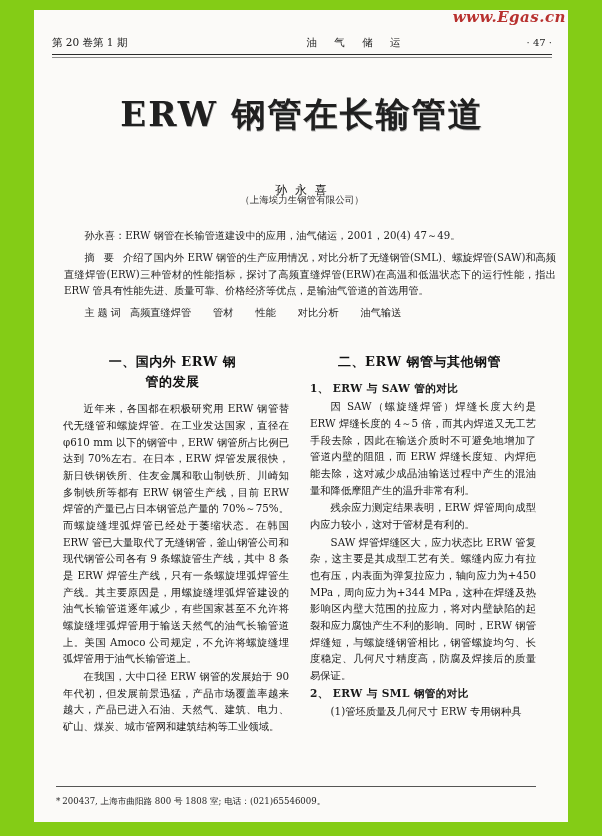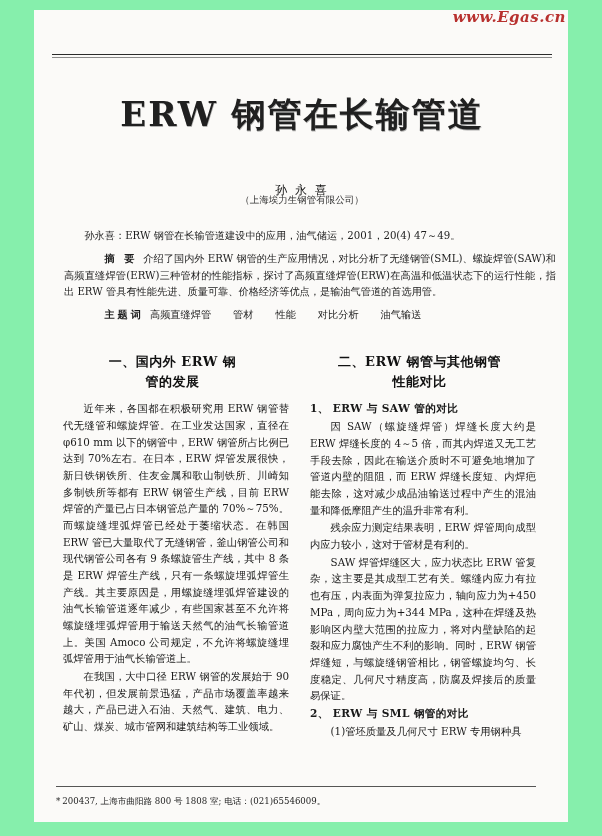--- a/index.html
+++ b/index.html
@@ -11,21 +11,21 @@
     width: 602px;
     height: 836px;
     font-family: "DejaVu Sans", "Liberation Sans", sans-serif;
     color: #111;
     position: relative;
     overflow: hidden;
   }
   .page {
     position: absolute;
     inset: 0;
-    background: #86efac;
+    background: #84cc16;
   }
   .scan {
     position: absolute;
     left: 34px;
     top: 10px;
     width: 534px;
     height: 812px;
     background: #fbfaf8;
   }
 
@@ -122,24 +122,23 @@
     width: 492px;
     font-family: "DejaVu Serif", "Liberation Serif", serif;
     font-size: 10.2px;
     line-height: 1.65;
     color: #1d1d1d;
     text-align: justify;
   }
   .abstract p { margin: 0 0 5px 0; }
   .indent2 { text-indent: 2em; }
   .lbl {
-    font-weight: bold;
+    font-weight: normal;
     letter-spacing: 3px;
     margin-right: 6px;
-    margin-left: 20px;
   }
   .kw-row { margin-top: 2px; }
   .kw-items span { margin-right: 22px; }
 
   
   .columns {
     position: absolute;
     left: 56px;
     top: 352px;
     width: 492px;
@@ -189,20 +188,25 @@
   .footnote .star { margin-right: 2px; }
 </style>
 </head>
 <body>
 
 <div class="page">
   <div class="scan"></div>
 
   <div class="watermark">www.Egas.cn</div>
 
+  <div class="header">
+    <div class="left">第 20 卷第 1 期</div>
+    <div class="mid">油 气 储 运</div>
+    <div class="right">· 47 ·</div>
+  </div>
   <div class="rule"></div>
   <div class="rule second"></div>
 
   <div class="title-block">
     <div class="title-line">ERW 钢管在长输管道</div>
   </div>
 
   <div class="author">孙 永 喜</div>
   <div class="affil">（上海埃力生钢管有限公司）</div>
 
@@ -225,21 +229,20 @@
       </div>
       <div class="body-text">
         <p>近年来，各国都在积极研究用 ERW 钢管替代无缝管和螺旋焊管。在工业发达国家，直径在φ610 mm 以下的钢管中，ERW 钢管所占比例已达到 70%左右。在日本，ERW 焊管发展很快，新日铁钢铁所、住友金属和歌山制铁所、川崎知多制铁所等都有 ERW 钢管生产线，目前 ERW 焊管的产量已占日本钢管总产量的 70%～75%。而螺旋缝埋弧焊管已经处于萎缩状态。在韩国 ERW 管已大量取代了无缝钢管，釜山钢管公司和现代钢管公司各有 9 条螺旋管生产线，其中 8 条是 ERW 焊管生产线，只有一条螺旋埋弧焊管生产线。其主要原因是，用螺旋缝埋弧焊管建设的油气长输管道逐年减少，有些国家甚至不允许将螺旋缝埋弧焊管用于输送天然气的油气长输管道上。美国 Amoco 公司规定，不允许将螺旋缝埋弧焊管用于油气长输管道上。</p>
         <p>在我国，大中口径 ERW 钢管的发展始于 90 年代初，但发展前景迅猛，产品市场覆盖率越来越大，产品已进入石油、天然气、建筑、电力、矿山、煤炭、城市管网和建筑结构等工业领域。</p>
       </div>
     </div>
 
     <div class="col">
       <div class="sec-title">
         <div>二、ERW 钢管与其他钢管</div>
-        <div>性能对比</div>
       </div>
       <div class="body-text">
         <p class="sub-title noindent">1、 ERW 与 SAW 管的对比</p>
         <p>因 SAW（螺旋缝焊管）焊缝长度大约是 ERW 焊缝长度的 4～5 倍，而其内焊道又无工艺手段去除，因此在输送介质时不可避免地增加了管道内壁的阻阻，而 ERW 焊缝长度短、内焊疤能去除，这对减少成品油输送过程中产生的混油量和降低摩阻产生的温升非常有利。</p>
         <p>残余应力测定结果表明，ERW 焊管周向成型内应力较小，这对于管材是有利的。</p>
         <p>SAW 焊管焊缝区大，应力状态比 ERW 管复杂，这主要是其成型工艺有关。螺缝内应力有拉也有压，内表面为弹复拉应力，轴向应力为+450 MPa，周向应力为+344 MPa，这种在焊缝及热影响区内壁大范围的拉应力，将对内壁缺陷的起裂和应力腐蚀产生不利的影响。同时，ERW 钢管焊缝短，与螺旋缝钢管相比，钢管螺旋均匀、长度稳定、几何尺寸精度高，防腐及焊接后的质量易保证。</p>
         <p class="sub-title noindent">2、 ERW 与 SML 钢管的对比</p>
         <p>(1)管坯质量及几何尺寸  ERW 专用钢种具</p>
       </div>
     </div>

